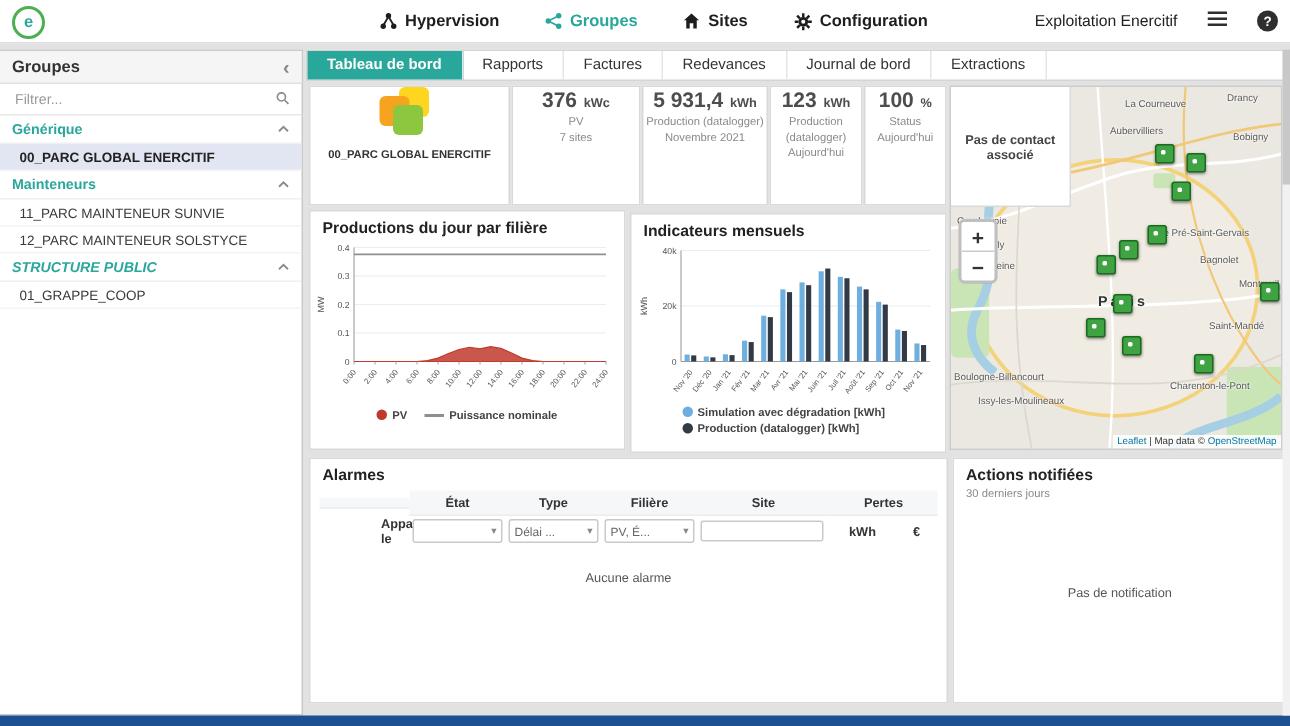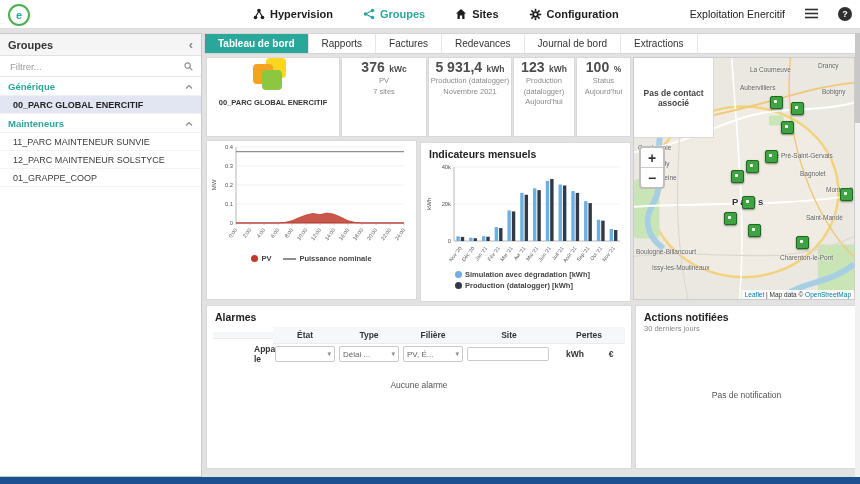--- a/index.html
+++ b/index.html
@@ -232,20 +232,26 @@
             <polyline points="1,4.5 4,1.5 7,4.5" fill="none" stroke="#8a8a8a" stroke-width="1.2"></polyline>
           </svg></span>
     </div>
     <div class="side-item">
       <span>11_PARC MAINTENEUR SUNVIE</span>
     </div>
     <div class="side-item">
       <span>12_PARC MAINTENEUR SOLSTYCE</span>
     </div>
 
+    <div class="section-header italic">
+      <span>STRUCTURE PUBLIC</span>
+      <span><svg width="8" height="6" viewBox="0 0 8 6">
+            <polyline points="1,4.5 4,1.5 7,4.5" fill="none" stroke="#8a8a8a" stroke-width="1.2"></polyline>
+          </svg></span>
+    </div>
     <div class="side-item">
       <span>01_GRAPPE_COOP</span>
     </div>
   </aside>
 
   <main class="main">
 
     <nav class="tabs">
       <div class="tab active">Tableau de bord</div>
       <div class="tab">Rapports</div>
@@ -284,20 +290,21 @@
       </div>
       <div class="kpi-card" style="width:55px;">
         <div><span class="kpi-value">100</span>
              <span class="kpi-unit">%</span></div>
         <div class="kpi-sub">Status</div>
         <div class="kpi-sub">Aujourd'hui</div>
       </div>
     </section>
 
     <div class="panel daily-panel">
+      <div class="panel-title">Productions du jour par filière</div>
       <svg class="chart-svg" width="203" height="112" viewBox="0 0 203 112">
           <line x1="26" x2="194" y1="82" y2="82" stroke="#999" stroke-width="0.7"></line>
           <text x="23" y="84" text-anchor="end" font-size="5.8" fill="#555">0</text>
           <line x1="26" x2="194" y1="63" y2="63" stroke="#ececec" stroke-width="0.7"></line>
           <text x="23" y="65" text-anchor="end" font-size="5.8" fill="#555">0.1</text>
           <line x1="26" x2="194" y1="44" y2="44" stroke="#ececec" stroke-width="0.7"></line>
           <text x="23" y="46" text-anchor="end" font-size="5.8" fill="#555">0.2</text>
           <line x1="26" x2="194" y1="25.000000000000007" y2="25.000000000000007" stroke="#ececec" stroke-width="0.7"></line>
           <text x="23" y="27.000000000000007" text-anchor="end" font-size="5.8" fill="#555">0.3</text>
           <line x1="26" x2="194" y1="6" y2="6" stroke="#ececec" stroke-width="0.7"></line>

